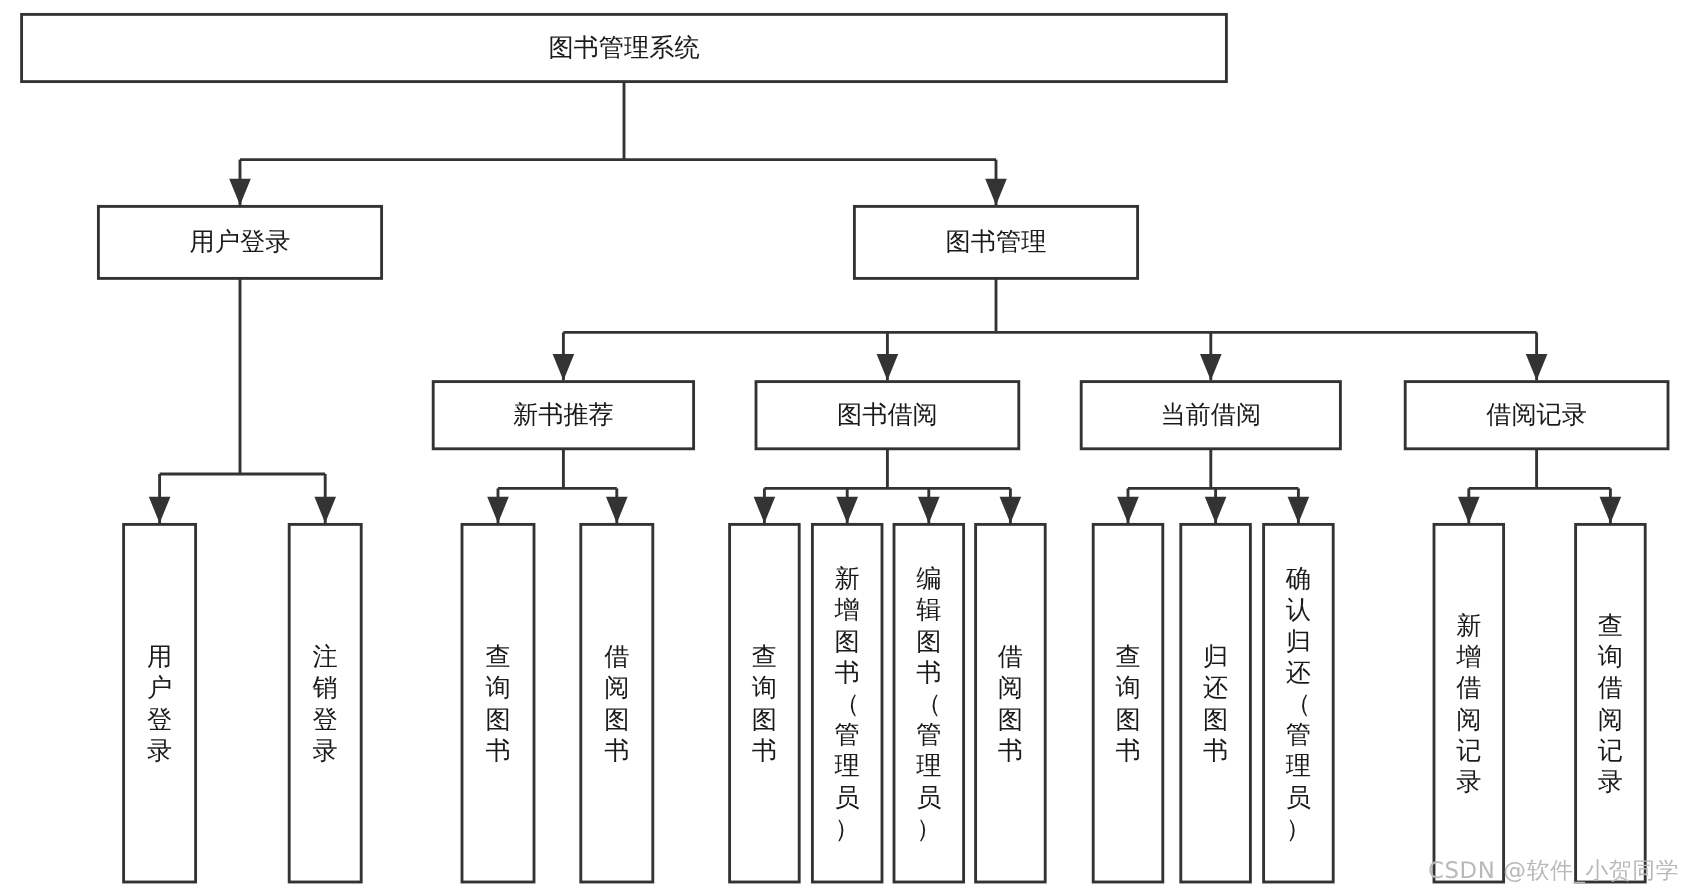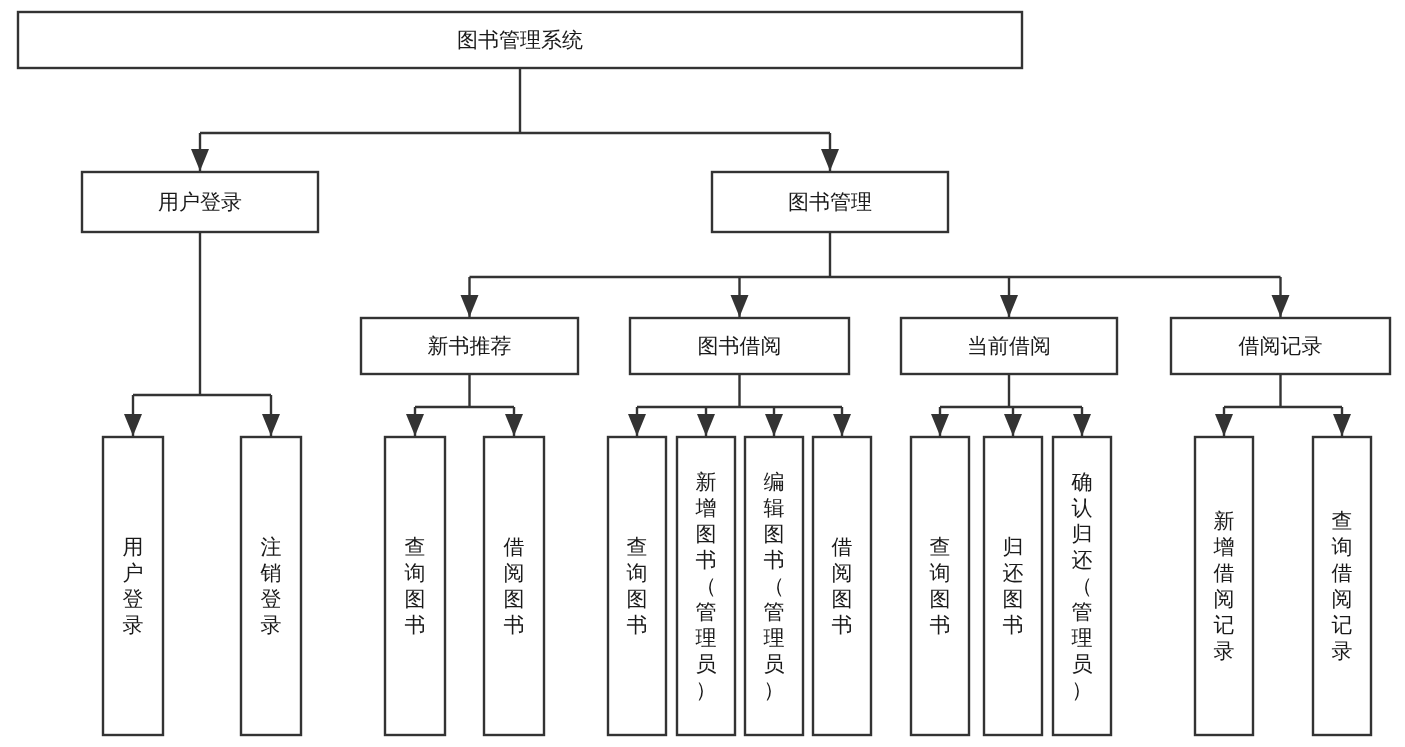--- a/index.html
+++ b/index.html
@@ -206,13 +206,14 @@
           <rect x="1195" y="437" width="58" height="298" rx="0" class="node-box"></rect>
           <text x="1224" y="528.28" class="node-label-v"><tspan x="1224" dy="0">新</tspan><tspan x="1224" dy="26">增</tspan><tspan x="1224" dy="26">借</tspan><tspan x="1224" dy="26">阅</tspan><tspan x="1224" dy="26">记</tspan><tspan x="1224" dy="26">录</tspan></text>
         </g>
         <g>
           <rect x="1313" y="437" width="58" height="298" rx="0" class="node-box"></rect>
           <text x="1342" y="528.28" class="node-label-v"><tspan x="1342" dy="0">查</tspan><tspan x="1342" dy="26">询</tspan><tspan x="1342" dy="26">借</tspan><tspan x="1342" dy="26">阅</tspan><tspan x="1342" dy="26">记</tspan><tspan x="1342" dy="26">录</tspan></text>
         </g>
       </g>
   </svg>
 
+  <div class="watermark-text">CSDN @软件_小贺同学</div>
 </div>
 
 </body></html>

